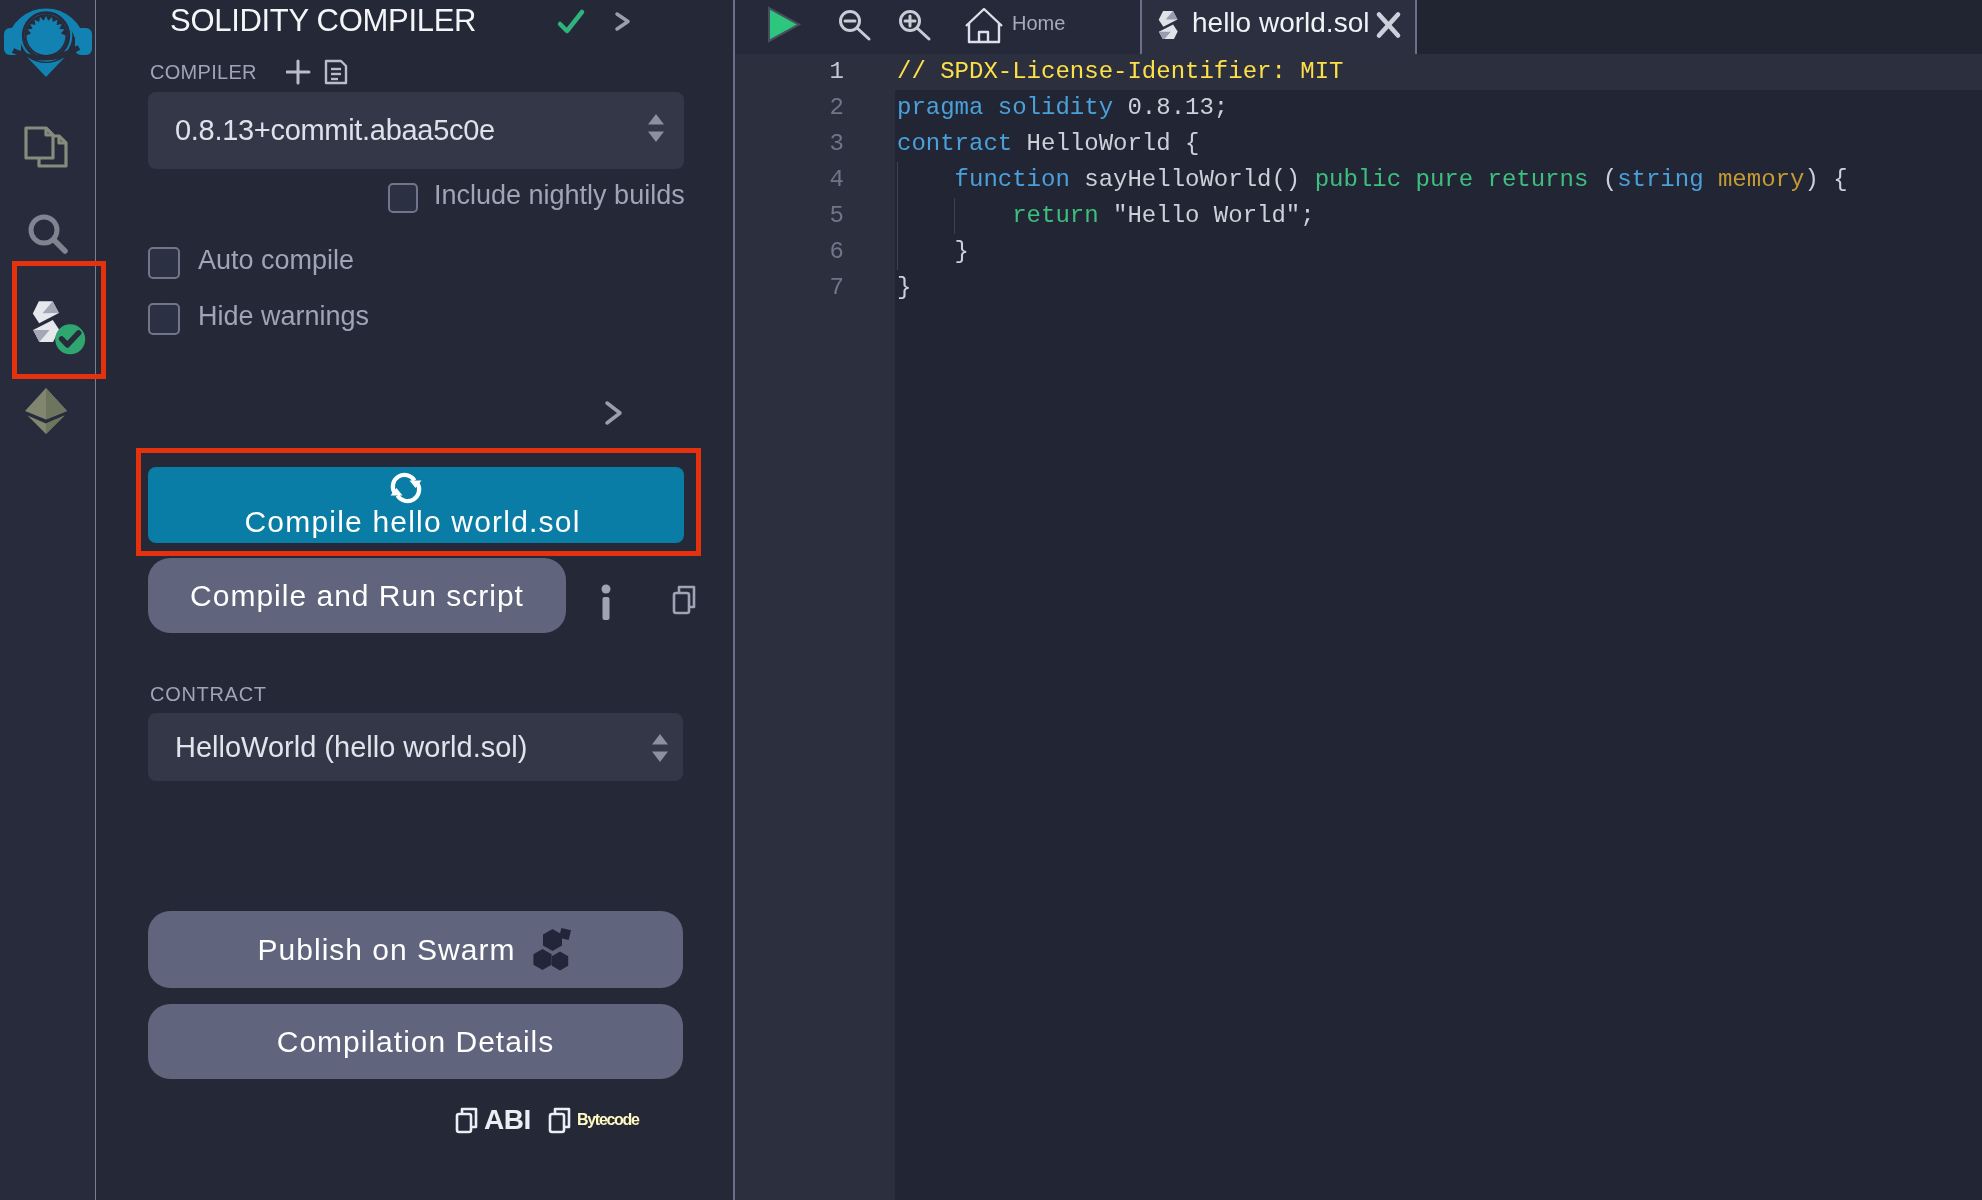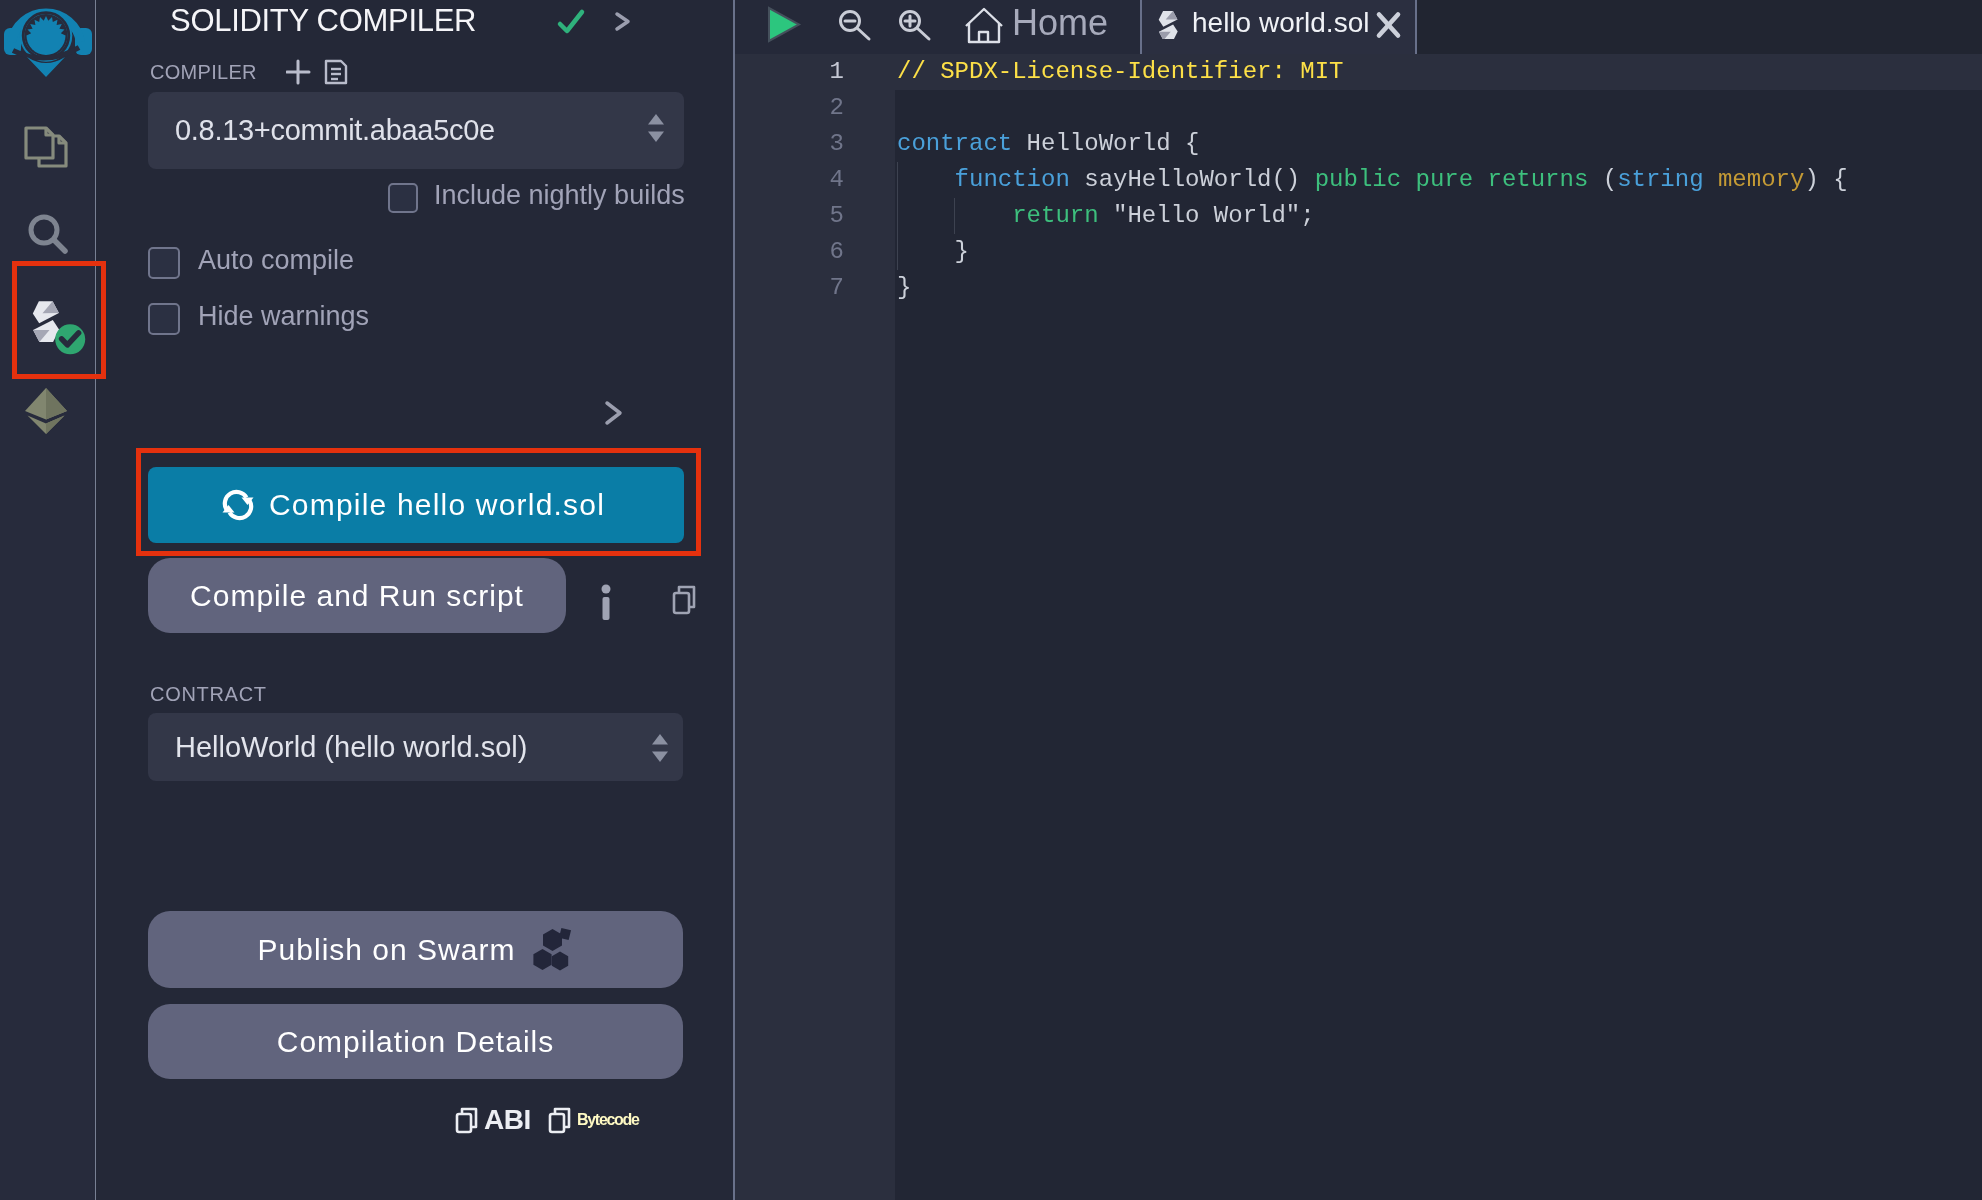--- a/index.html
+++ b/index.html
@@ -35,20 +35,21 @@
   <div id="panel" class="abs"></div>
 
   <div class="ln" style="top:54px;color:#c5c8d4;">1</div>
   <div class="ln" style="top:90px;">2</div>
   <div class="ln" style="top:126px;">3</div>
   <div class="ln" style="top:162px;">4</div>
   <div class="ln" style="top:198px;">5</div>
   <div class="ln" style="top:234px;">6</div>
   <div class="ln" style="top:270px;">7</div>
   <div class="codeline cm" style="top:54px;">// SPDX-License-Identifier: MIT</div>
+  <div class="codeline" style="top:90px;"><span class="kb">pragma solidity</span> 0.8.13;</div>
   <div class="codeline" style="top:126px;"><span class="kb">contract</span> HelloWorld {</div>
   <div class="codeline" style="top:162px;">    <span class="kb">function</span> sayHelloWorld() <span class="kg">public pure returns</span> (<span class="kb">string</span> <span class="ky">memory</span>) {</div>
   <div class="codeline" style="top:198px;">        <span class="kg">return</span> "Hello World";</div>
   <div class="codeline" style="top:234px;">    }</div>
   <div class="codeline" style="top:270px;">}</div>
   <div class="abs" style="left:897px;top:162px;width:1px;height:108px;background:#3d4250;"></div>
   <div class="abs" style="left:954px;top:198px;width:1px;height:36px;background:#3d4250;"></div>
 
   <svg class="abs" style="left:735px;top:0;" width="520" height="54" viewBox="0 0 520 54">
     <polygon points="34,8 34,41 64,24.5" fill="#2cc67e" stroke="#45505c" stroke-width="2"></polygon>
@@ -60,21 +61,21 @@
         <line x1="182" y1="28" x2="194" y2="39"></line>
         <line x1="170" y1="21" x2="180" y2="21"></line>
         <line x1="175" y1="16" x2="175" y2="26"></line>
     </g>
     <g stroke="#dde0e8" stroke-width="2.4" fill="none" stroke-linejoin="round">
       <path d="M231 26 L249 9 L267 26"></path>
       <path d="M234 23 L234 42 L264 42 L264 23"></path>
       <path d="M244 42 L244 32 L253 32 L253 42"></path>
     </g>
   </svg>
-  <div class="abs" style="left:1012px;top:0;height:46px;line-height:46px;font-size:36px;color:#a7aabb;">Home</div>
+  <div class="abs" style="left:1012px;top:0;height:46px;line-height:46px;font-size:20px;color:#a7aabb;">Home</div>
   <div class="abs" style="left:1140px;top:0;width:277px;height:54px;background:#2b2f40;border-left:2px solid #68708a;border-right:2px solid #68708a;"></div>
   <svg class="abs" style="left:1156px;top:9px;" width="26" height="30" viewBox="0 0 26 30">
     <g transform="translate(-2.2,-1.8) scale(0.72)">
       <polygon points="12.9,5.3 26.6,5.3 32.9,17.1 13.2,27.2 6.8,17.4" fill="#dfe2e9"></polygon>
       <polygon points="26.6,5.3 32.9,17.1 16.5,17.2" fill="#9a9cab"></polygon>
       <polygon points="27.1,45.9 13.4,45.9 7.1,34.1 26.8,24.0 33.2,33.8" fill="#dfe2e9"></polygon>
       <polygon points="13.4,45.9 7.1,34.1 23.5,34.0" fill="#9a9cab"></polygon>
     </g>
   </svg>
   <div class="abs" style="left:1192px;top:0;height:46px;line-height:46px;font-size:28px;color:#f0f2f6;">hello world.sol</div>
@@ -152,21 +153,21 @@
   </svg>
   <div class="cb" style="left:388px;top:183px;width:30px;height:30px;"></div>
   <div class="lbl" style="left:434px;top:180px;height:30px;line-height:30px;font-size:27px;">Include nightly builds</div>
   <div class="cb" style="left:148px;top:247px;width:32px;height:32px;"></div>
   <div class="lbl" style="left:198px;top:244px;height:32px;line-height:32px;font-size:27px;">Auto compile</div>
   <div class="cb" style="left:148px;top:303px;width:32px;height:32px;"></div>
   <div class="lbl" style="left:198px;top:300px;height:32px;line-height:32px;font-size:27px;">Hide warnings</div>
   <svg class="abs" style="left:603px;top:400px;" width="22" height="26" viewBox="0 0 22 26">
     <polyline points="4,3 17,13 4,23" fill="none" stroke="#9b9eae" stroke-width="3.5" stroke-linecap="round" stroke-linejoin="round"></polyline>
   </svg>
-  <div class="btn" style="left:148px;top:467px;width:536px;height:76px;background:#0a7da6;padding-right:7px;">
+  <div class="btn" style="left:148px;top:467px;width:536px;height:76px;background:#0a7da6;padding-right:7px;flex-direction:column;">
     <svg width="36" height="34" viewBox="0 0 36 34" style="margin-right:13px;">
       <g fill="none" stroke="#fff" stroke-width="4.2">
         <path d="M6.5 21.5 A11 11 0 0 1 26.5 9.5"></path>
         <path d="M29.5 12.5 A11 11 0 0 1 9.5 24.5"></path>
       </g>
       <polygon points="21.5,9.5 33.5,9.5 27.5,17" fill="#fff"></polygon>
       <polygon points="14.5,24.5 2.5,24.5 8.5,17" fill="#fff"></polygon>
     </svg>
     <span style="font-size:30px;letter-spacing:1.2px;">Compile hello world.sol</span>
   </div>

